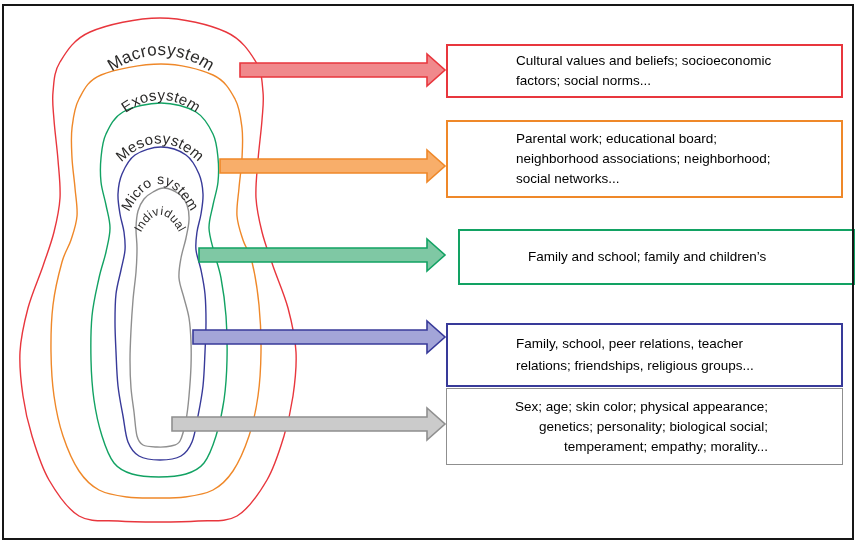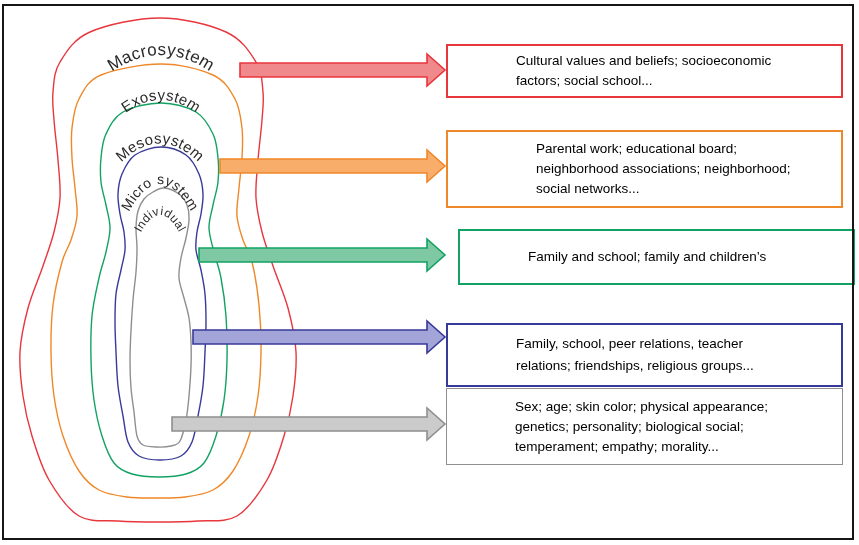--- a/index.html
+++ b/index.html
@@ -26,27 +26,27 @@
     position:absolute;left:446px;width:397px;box-sizing:border-box;
     background:#ffffff;border:2px solid #000;
     display:flex;align-items:center;
   }
   .box-text{
     padding-left:68px;padding-right:10px;
     font-size:13.5px;color:#000000;
   }
   .box-text .line{display:block;line-height:20px;white-space:nowrap;}
   .box-0{top:44px;height:54px;}
-  .box-1{top:130px;height:78px;padding-left:20px;}
+  .box-1{top:120px;height:78px;}
   .box-2{top:229px;height:56px;}
   .box-3{top:323px;height:64px;}
   .box-4{top:388px;height:77px;}
   .box-2 .box-text .line{line-height:16px;}
   .box-3 .box-text .line{line-height:22px;}
-  .box-4 .box-text .line{line-height:20px;}
+  .box-4 .box-text .line{line-height:20px;text-align:right;}
 </style>
 </head>
 <body>
 
 <div class="stage">
 
   <svg class="diagram" width="859" height="545" viewBox="0 0 859 545">
     <defs>
       <path id="arc-macro" d="M 70,112 Q 161,-2 252,112"></path>
       <path id="arc-exo" d="M 95,145 Q 161,55 227,145"></path>
@@ -85,21 +85,21 @@
       </text>
       <text class="ring-label lbl-indiv" text-anchor="middle">
         <textPath href="#arc-indiv" startOffset="50%">Individual</textPath>
       </text>
     </g>
   </svg>
 
   <div class="info-box box-0" style="border-color: rgb(232, 54, 61);">
     <div class="box-text">
       <span class="line">Cultural values and beliefs; socioeconomic</span>
-      <span class="line">factors; social school...</span>
+      <span class="line">factors; social norms...</span>
     </div>
   </div>
 
   <div class="info-box box-1" style="border-color: rgb(239, 136, 41);">
     <div class="box-text">
       <span class="line">Parental work; educational board;</span>
       <span class="line">neighborhood associations; neighborhood;</span>
       <span class="line">social networks...</span>
     </div>
   </div>

